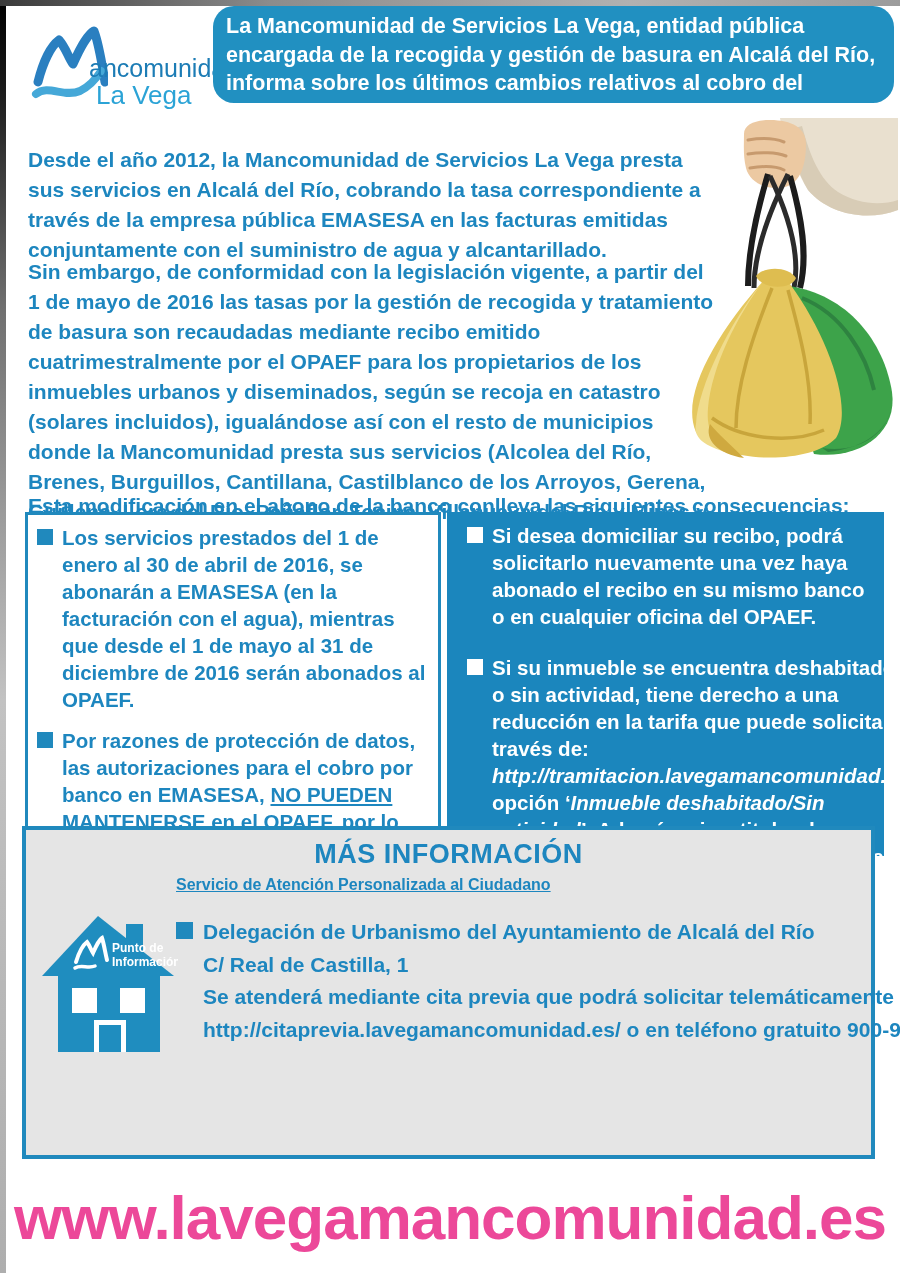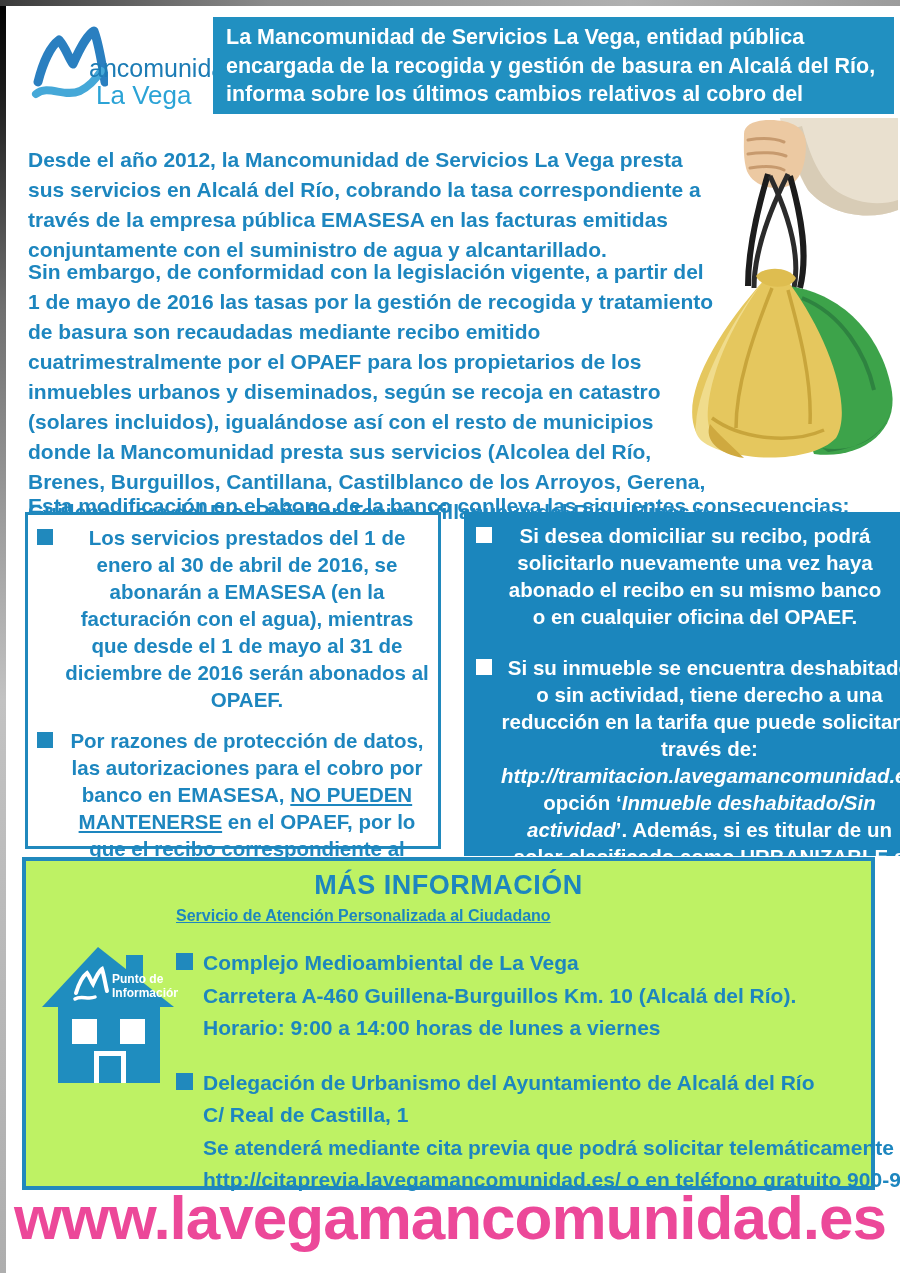--- a/index.html
+++ b/index.html
@@ -16,58 +16,58 @@
     background:linear-gradient(to right,#3a3a3a,#8c8c8c 30%,#b1b1b1 70%,#9c9c9c);}
 
   
   .logo{position:absolute;left:30px;top:20px;width:190px;height:95px;}
   .logo svg{position:absolute;left:0;top:2px;}
   .logo-line1{position:absolute;left:59px;top:34px;font-size:25px;color:#1c7cb5;font-weight:400;letter-spacing:0;}
   .logo-line2{position:absolute;left:66px;top:60px;font-size:26px;color:#2ba3d6;font-weight:400;}
 
   
   .banner{
-    position:absolute;left:213px;top:17px;width:681px;height:97px;
+    position:absolute;left:213px;top:6px;width:681px;height:97px;
     background:#2190c1;color:#ffffff;font-weight:700;
     font-size:21.5px;line-height:28.5px;
-    padding:6px 13px;box-sizing:border-box;
+    padding:6px 13px;box-sizing:border-box;border-radius:21px;
   }
   .para{position:absolute;font-weight:700;font-size:21px;line-height:30px;color:#1d86bf;}
   .para-intro{left:28px;top:124px;width:694px;}
   .para-legal{left:28px;top:236px;width:690px;}
   .consequences{left:28px;top:470px;width:840px;}
 
   
   .bags{position:absolute;right:2px;top:118px;width:246px;height:346px;}
 
   
   .left-box{
     position:absolute;left:25px;top:512px;width:416px;height:337px;
     border:3px solid #2089bd;background:#ffffff;box-sizing:border-box;
     padding:9px 6px 0 9px;
   }
   .right-box{
-    position:absolute;left:464px;top:512px;width:437px;height:344px;
+    position:absolute;left:447px;top:512px;width:437px;height:344px;
     background:#1b86bd;color:#ffffff;box-sizing:border-box;
-    padding:10px 12px 0 12px;
+    padding:10px 12px 0 20px;
   }
-  .bullet-row{display:flex;gap:9px;margin-bottom:14px;text-align:center;}
+  .bullet-row{display:flex;gap:9px;margin-bottom:14px;}
   .bullet-row .sq{flex:0 0 16px;width:16px;height:16px;margin-top:5px;}
   .sq-blue{background:#2089bd;}
   .sq-white{background:#ffffff;}
   .left-box .bullet-text{font-weight:700;font-size:20.5px;line-height:27px;color:#1d86bf;}
   .right-box .bullet-text{font-weight:700;font-size:20.5px;line-height:27px;color:#ffffff;}
   .right-box .bullet-row{margin-bottom:24px;}
   .bullet-text span[data-u]{text-decoration:underline;}
   .bullet-text span[data-i]{font-style:italic;}
 
   
   .info-box{
-    position:absolute;left:22px;top:857px;width:853px;height:333px;
-    border:4px solid #2089bd;background:#bef264;box-sizing:border-box;
+    position:absolute;left:22px;top:826px;width:853px;height:333px;
+    border:4px solid #2089bd;background:#e5e5e5;box-sizing:border-box;
   }
   .info-title{
     text-align:center;margin-top:9px;font-size:27px;font-weight:700;color:#1d86bf;letter-spacing:0.5px;
   }
   .info-subtitle{
     position:absolute;left:150px;top:46px;font-size:16px;font-weight:700;color:#1d86bf;
     text-decoration:underline;
   }
   .house{position:absolute;left:12px;top:84px;}
   .info-bullets{position:absolute;left:150px;top:86px;width:690px;}
@@ -166,28 +166,20 @@
       <path d="M38,48 C41,38 45,31 49,28 C52,32 53,36 55,39 C58,32 61,26 64,24 C66,30 67,38 69,46" fill="none" stroke="#ffffff" stroke-width="4" stroke-linecap="round"></path>
       <path d="M37,54 C43,50 50,55 57,52" fill="none" stroke="#ffffff" stroke-width="3.5" stroke-linecap="round"></path>
       <text x="74" y="38" font-size="12" font-weight="bold" fill="#ffffff" font-family="Liberation Sans, sans-serif">Punto de</text>
       <text x="74" y="52" font-size="12" font-weight="bold" fill="#ffffff" font-family="Liberation Sans, sans-serif">Información</text>
     </svg>
 
     <div class="info-bullets">
       <div class="info-bullet">
         <span class="sq sq-blue"></span>
         <div>
-          <div class="info-line">Complejo Medioambiental de La Vega</div>
-          <div class="info-line">Carretera A-460 Guillena-Burguillos Km. 10 (Alcalá del Río).</div>
-          <div class="info-line">Horario:  9:00 a 14:00 horas de lunes a viernes</div>
-        </div>
-      </div>
-      <div class="info-bullet">
-        <span class="sq sq-blue"></span>
-        <div>
           <div class="info-line">Delegación de Urbanismo del Ayuntamiento de Alcalá del Río</div>
           <div class="info-line">C/ Real de Castilla, 1</div>
           <div class="info-line">Se atenderá mediante cita previa que podrá solicitar telemáticamente en</div>
           <div class="info-line">http://citaprevia.lavegamancomunidad.es/ o en teléfono gratuito 900-902-456</div>
         </div>
       </div>
     </div>
   </div>
 
   <div class="footer-url">www.lavegamancomunidad.es</div>

